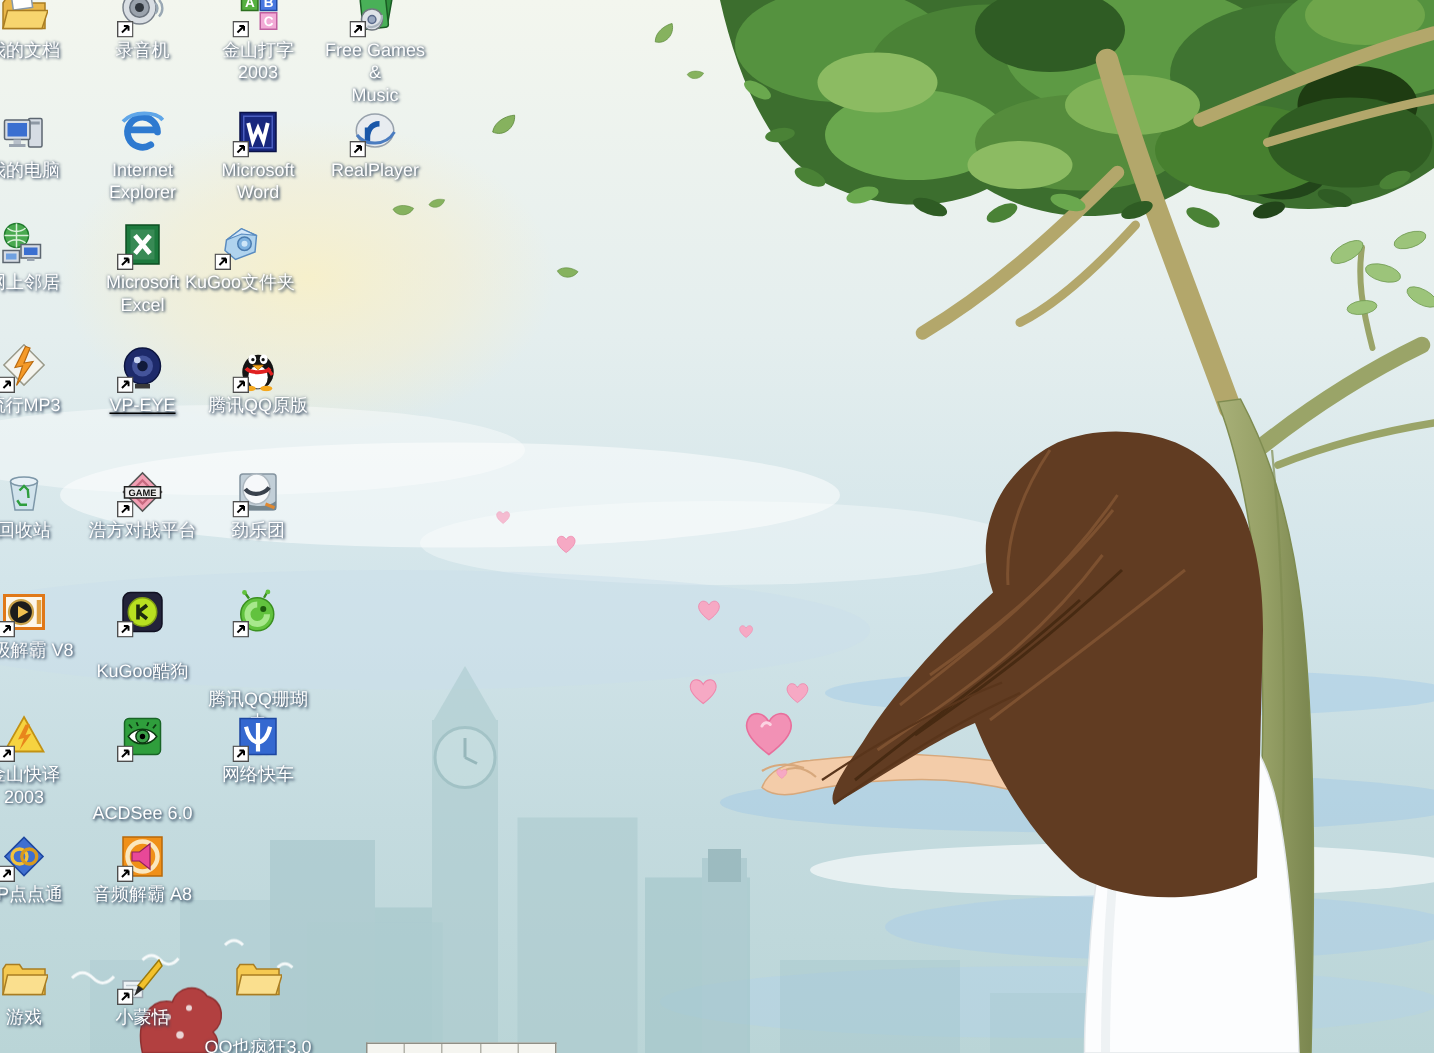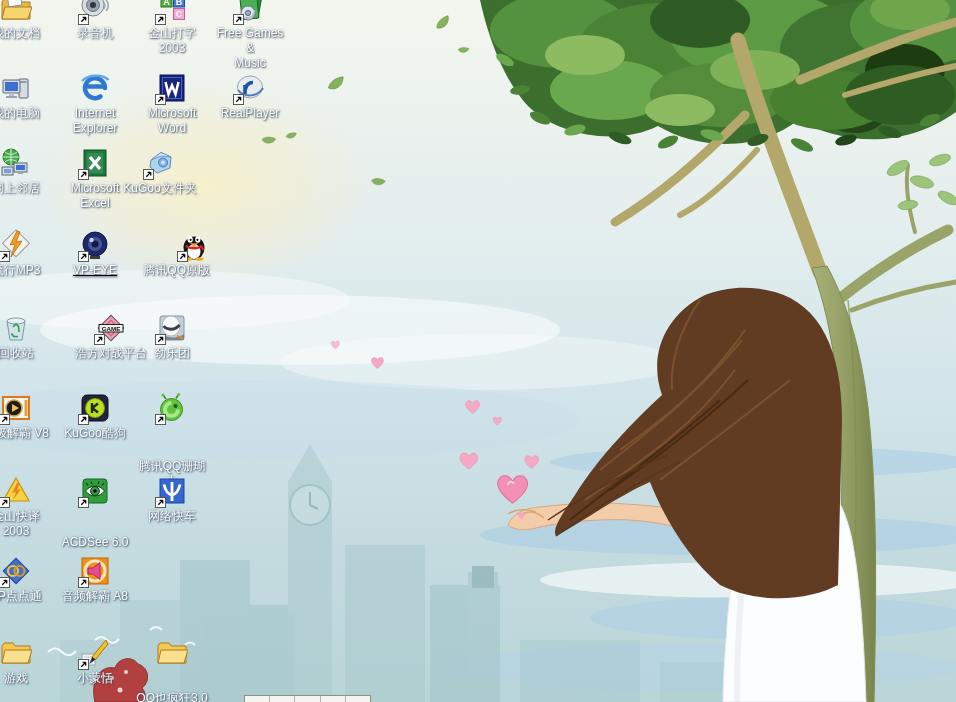--- a/index.html
+++ b/index.html
@@ -520,33 +520,33 @@
           <svg class="main" viewBox="0 0 32 32">
             <use href="#sym-camera-eye"></use>
           </svg>
           <svg class="sc" viewBox="0 0 12 12">
             <rect x="0.5" y="0.5" width="11" height="11" fill="#ffffff" stroke="#4d4d4d"></rect>
             <path d="M8.4,3.6 L8.4,7 M8.4,3.6 L5,3.6 M8.4,3.6 L3.6,8.4" stroke="#000000" stroke-width="1.4" fill="none"></path>
           </svg>
         </span>
         <span class="lbl">VP-EYE</span>
       </div>
-      <div class="desk-icon" style="left: 73px; top: 312px;">
+      <div class="desk-icon" style="left: 57px; top: 312px;">
         <span class="ico">
           <svg class="main" viewBox="0 0 32 32">
             <use href="#sym-game-diamond"></use>
           </svg>
           <svg class="sc" viewBox="0 0 12 12">
             <rect x="0.5" y="0.5" width="11" height="11" fill="#ffffff" stroke="#4d4d4d"></rect>
             <path d="M8.4,3.6 L8.4,7 M8.4,3.6 L5,3.6 M8.4,3.6 L3.6,8.4" stroke="#000000" stroke-width="1.4" fill="none"></path>
           </svg>
         </span>
         <span class="lbl">浩方对战平台</span>
       </div>
-      <div class="desk-icon" style="left: 57px; top: 392px;">
+      <div class="desk-icon" style="left: 57px; top: 392px; gap: 14px;">
         <span class="ico">
           <svg class="main" viewBox="0 0 32 32">
             <use href="#sym-kugoo-k"></use>
           </svg>
           <svg class="sc" viewBox="0 0 12 12">
             <rect x="0.5" y="0.5" width="11" height="11" fill="#ffffff" stroke="#4d4d4d"></rect>
             <path d="M8.4,3.6 L8.4,7 M8.4,3.6 L5,3.6 M8.4,3.6 L3.6,8.4" stroke="#000000" stroke-width="1.4" fill="none"></path>
           </svg>
         </span>
         <span class="lbl">KuGoo酷狗</span>
@@ -618,21 +618,21 @@
           <svg class="main" viewBox="0 0 32 32">
             <use href="#sym-kugoo-box"></use>
           </svg>
           <svg class="sc" viewBox="0 0 12 12">
             <rect x="0.5" y="0.5" width="11" height="11" fill="#ffffff" stroke="#4d4d4d"></rect>
             <path d="M8.4,3.6 L8.4,7 M8.4,3.6 L5,3.6 M8.4,3.6 L3.6,8.4" stroke="#000000" stroke-width="1.4" fill="none"></path>
           </svg>
         </span>
         <span class="lbl">KuGoo文件夹</span>
       </div>
-      <div class="desk-icon" style="left: 134px; top: 229px; align-items: flex-end;">
+      <div class="desk-icon" style="left: 134px; top: 229px;">
         <span class="ico">
           <svg class="main" viewBox="0 0 32 32">
             <use href="#sym-qq-penguin"></use>
           </svg>
           <svg class="sc" viewBox="0 0 12 12">
             <rect x="0.5" y="0.5" width="11" height="11" fill="#ffffff" stroke="#4d4d4d"></rect>
             <path d="M8.4,3.6 L8.4,7 M8.4,3.6 L5,3.6 M8.4,3.6 L3.6,8.4" stroke="#000000" stroke-width="1.4" fill="none"></path>
           </svg>
         </span>
         <span class="lbl">腾讯QQ原版</span>

